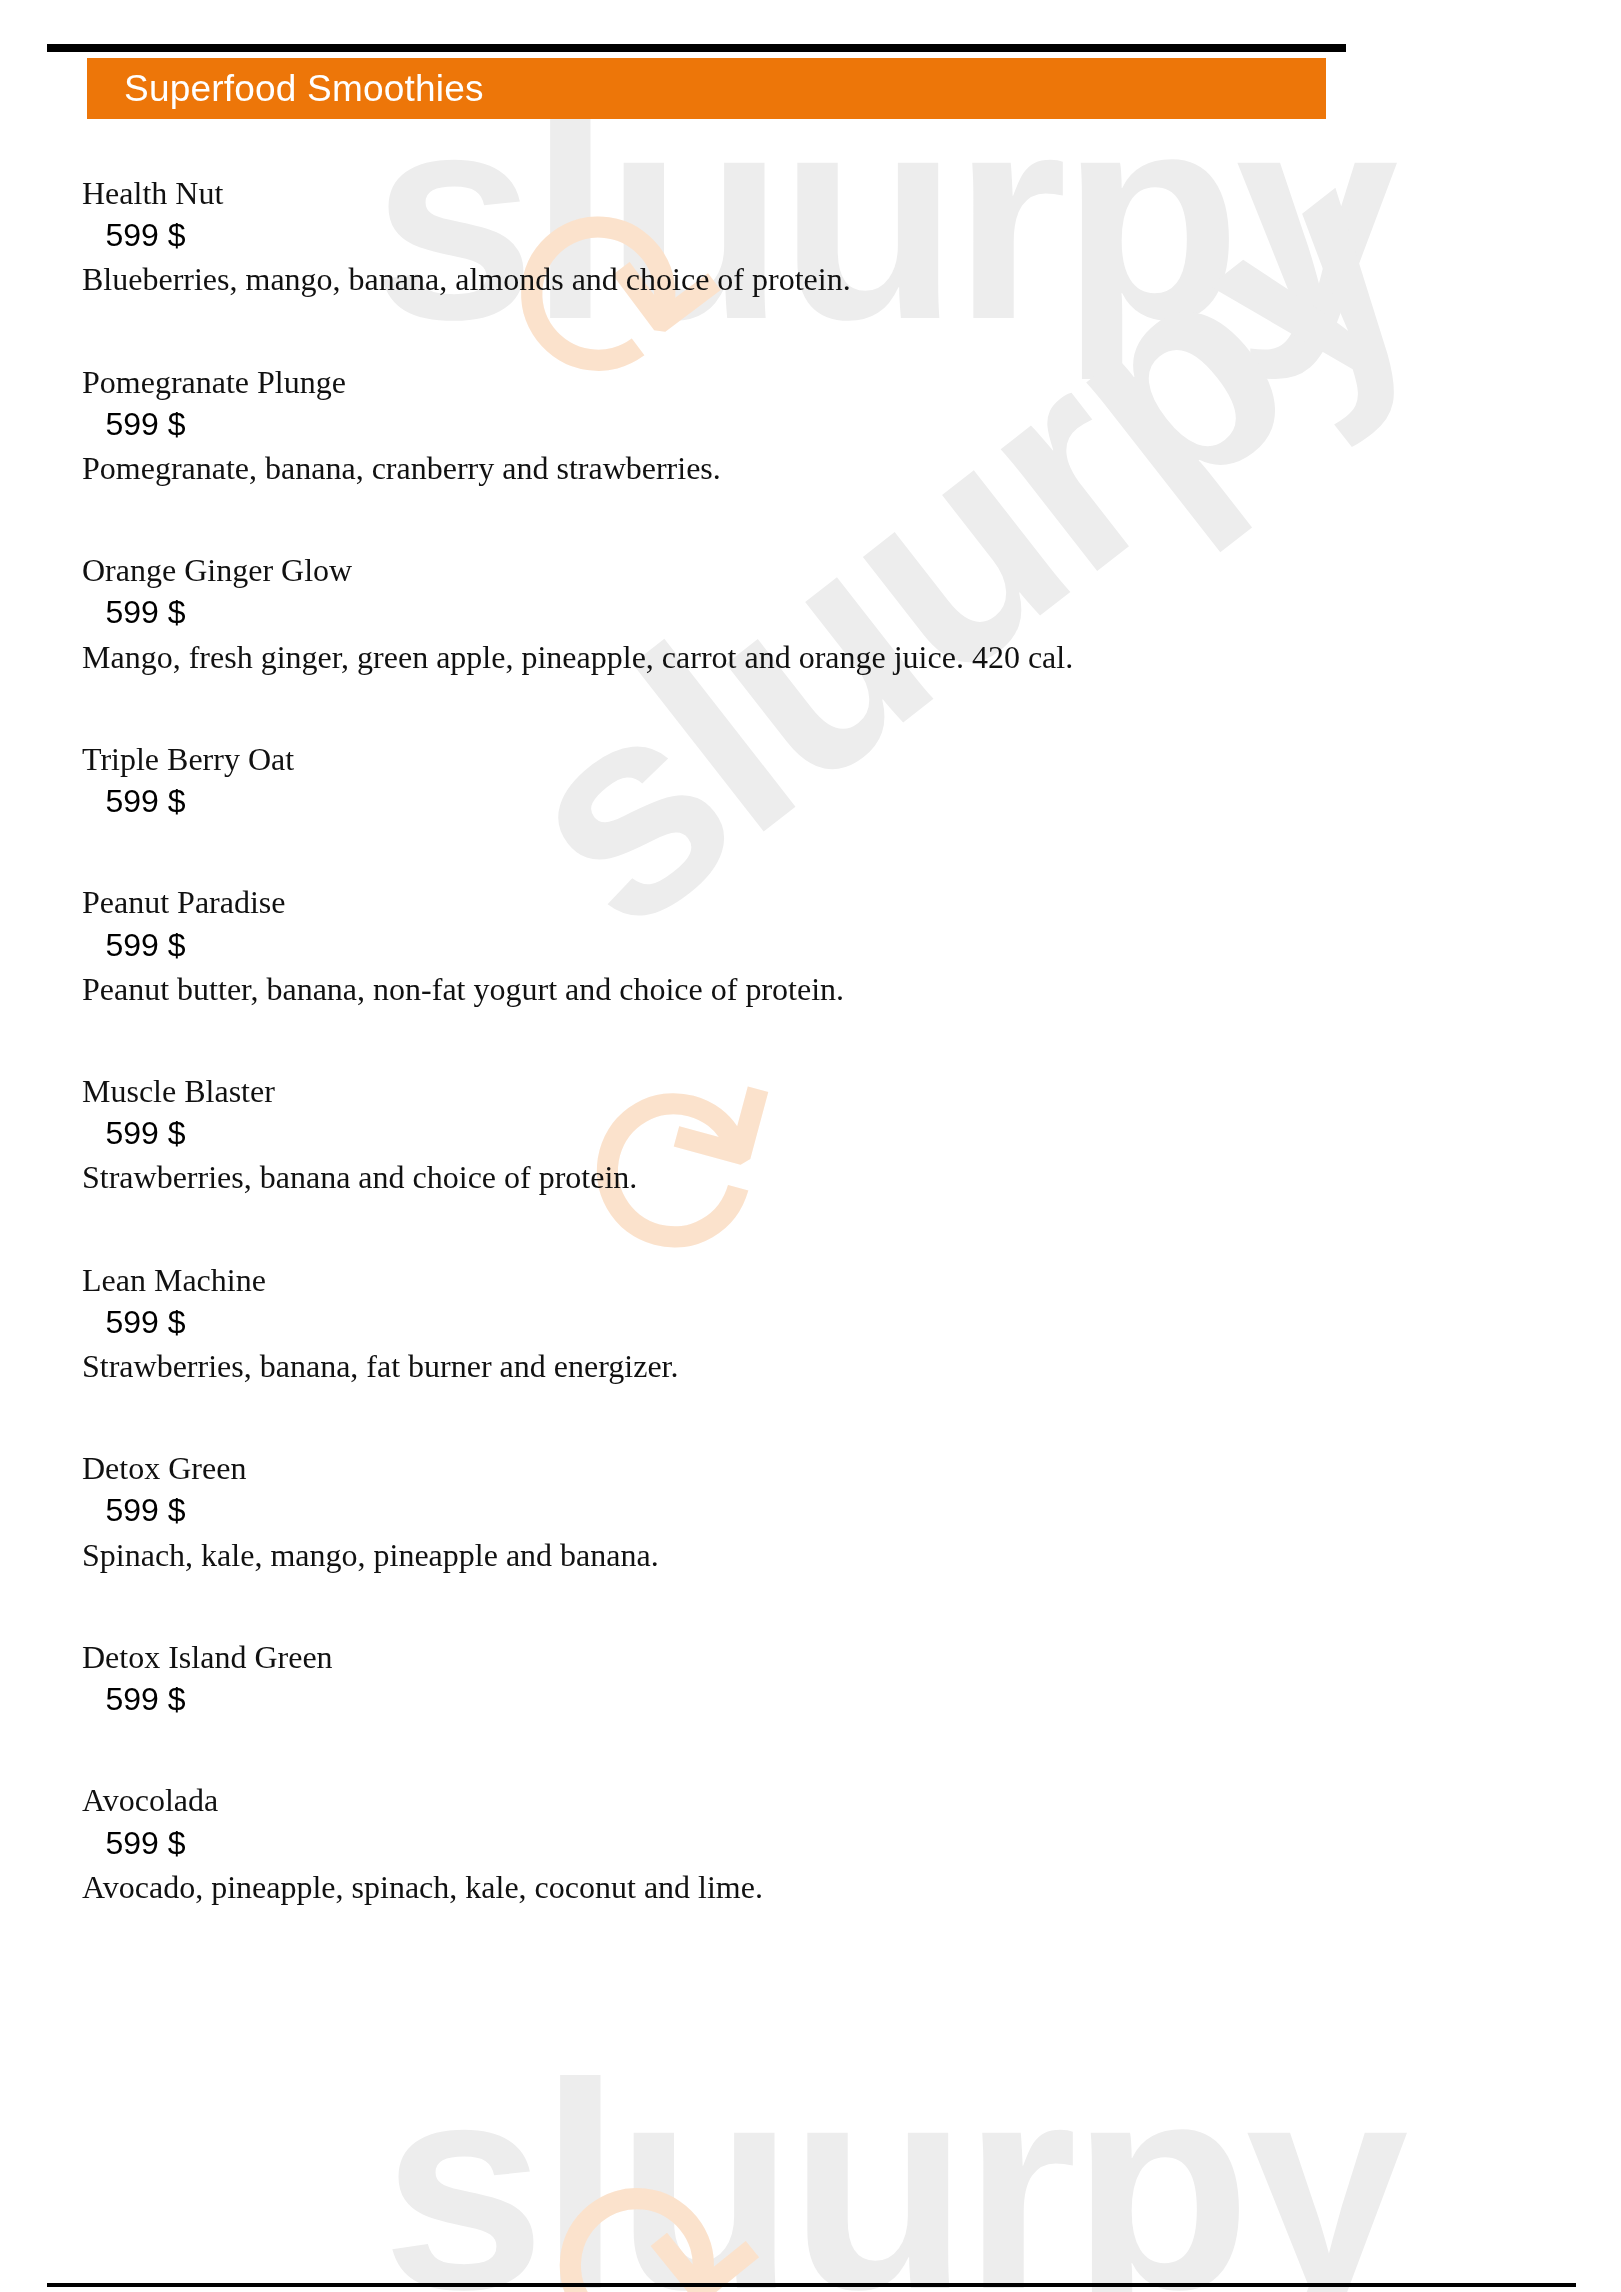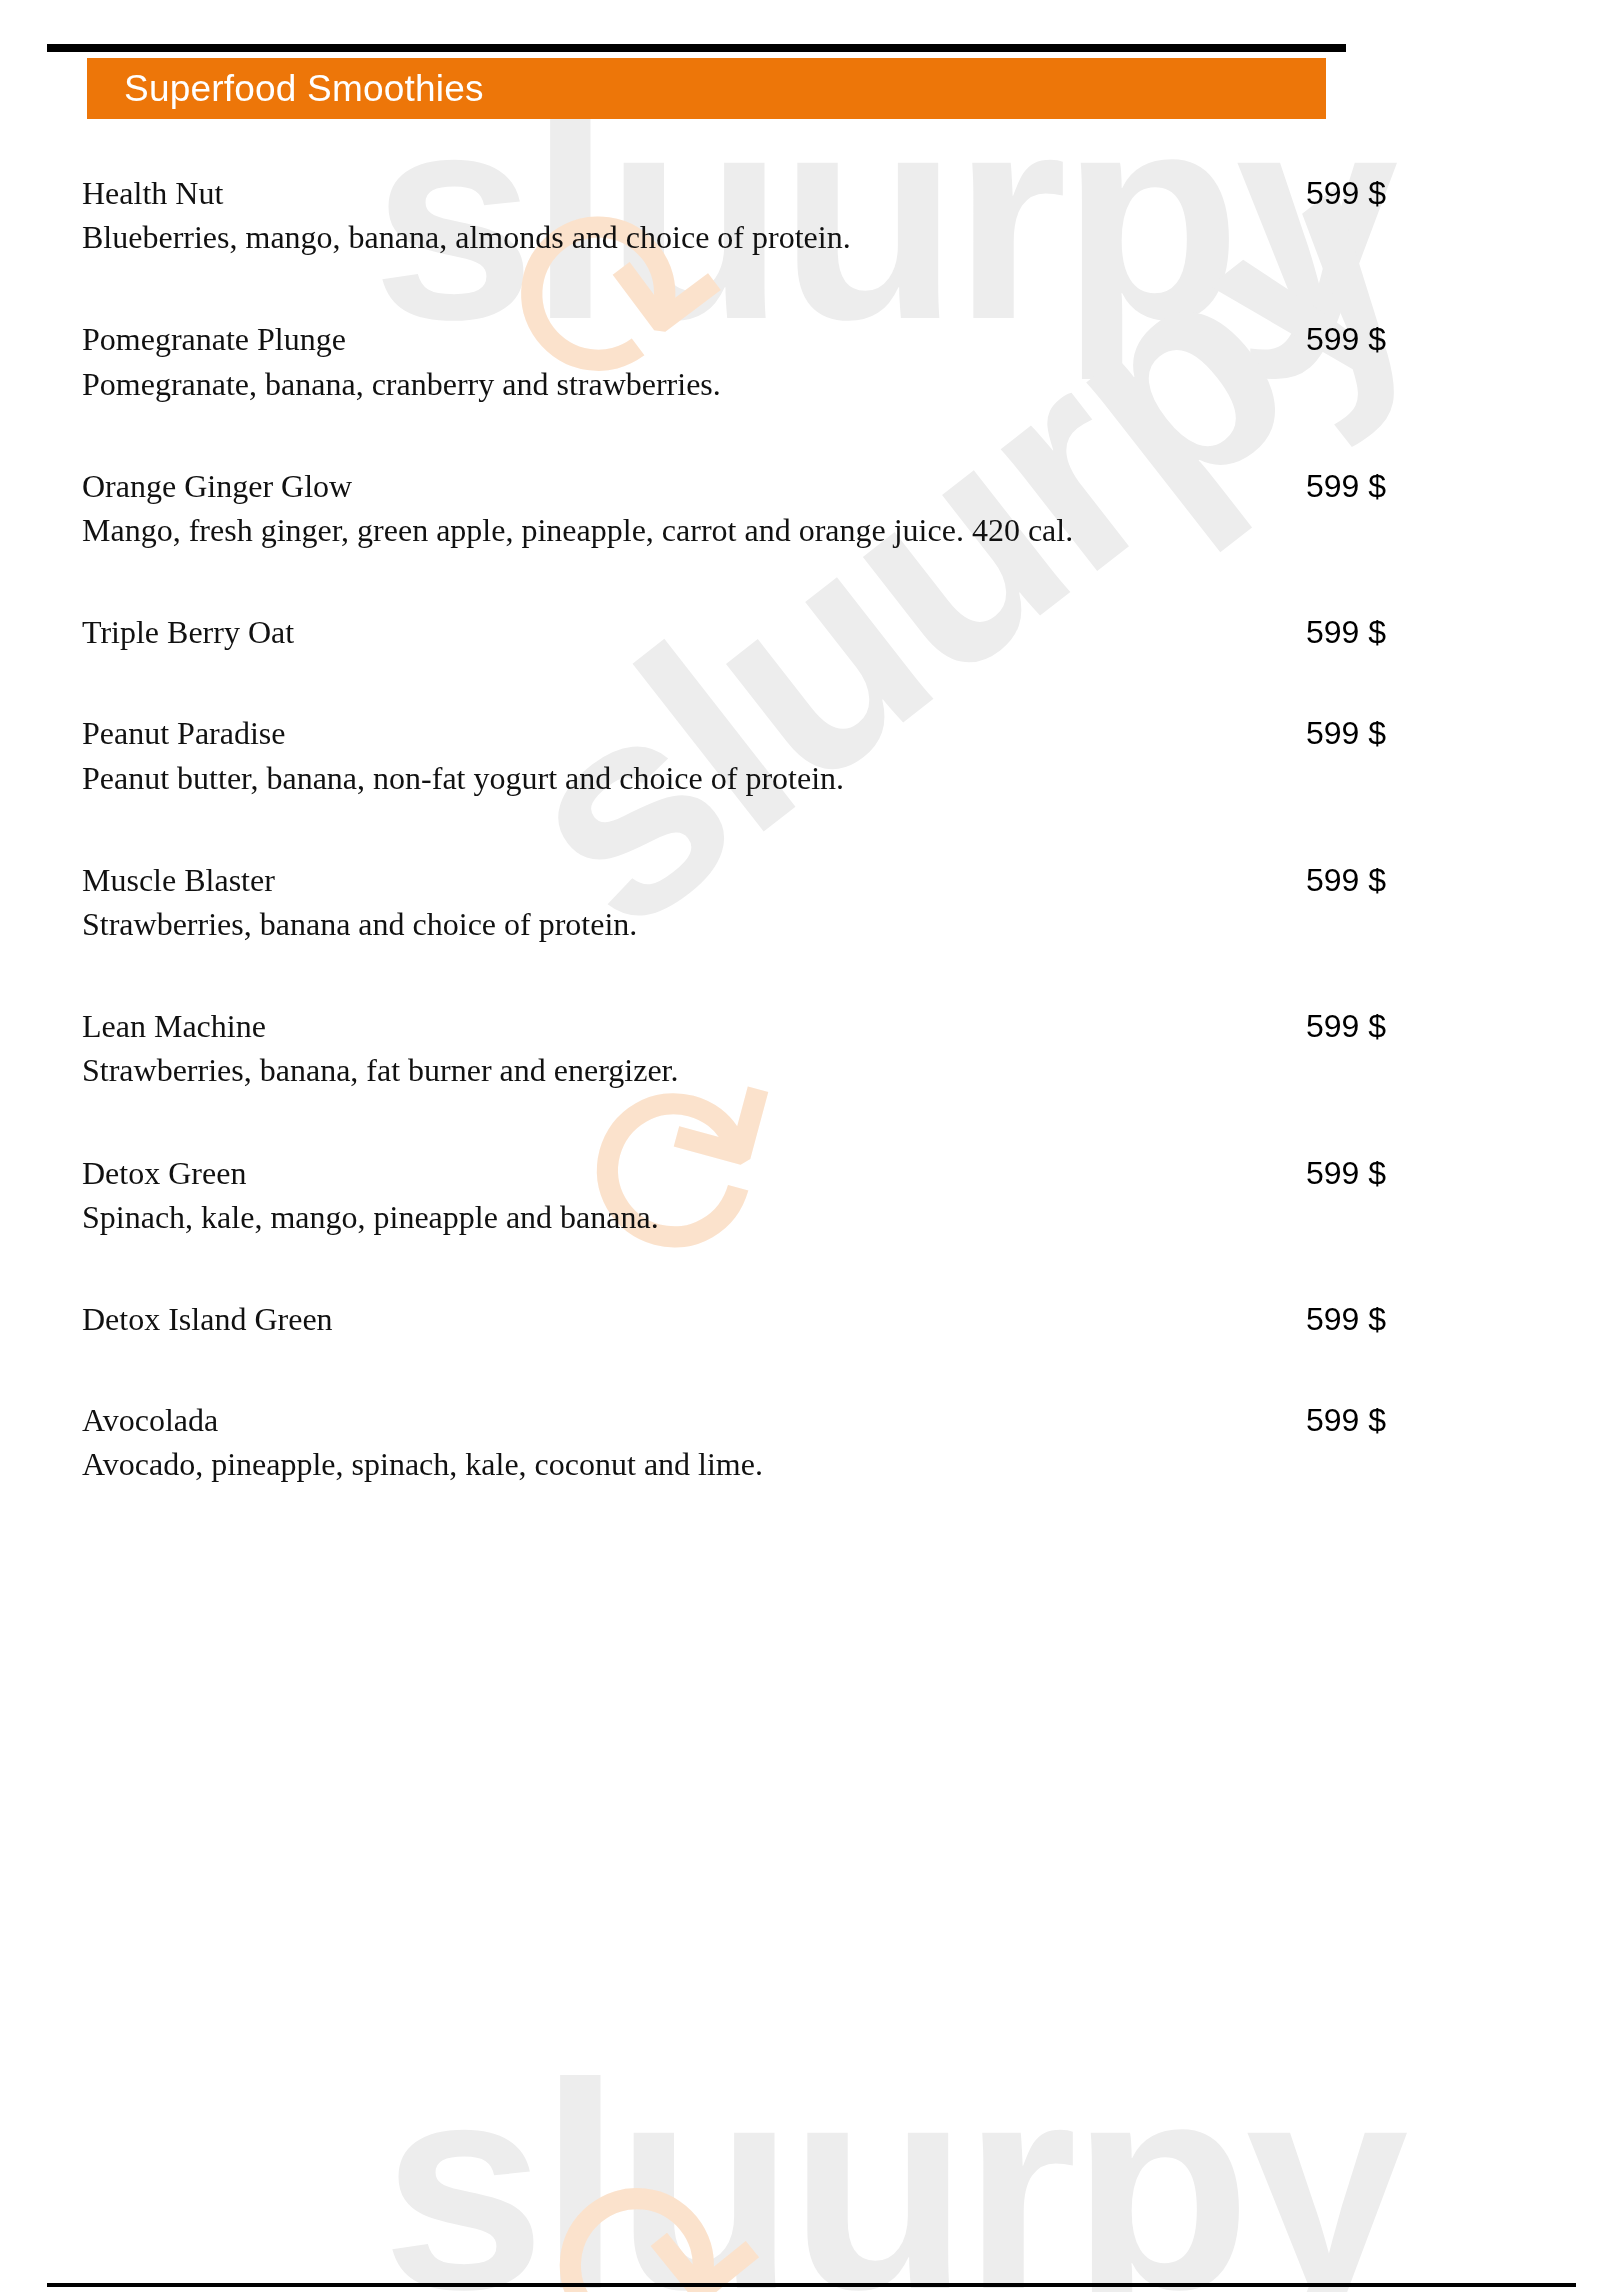--- a/index.html
+++ b/index.html
@@ -101,20 +101,21 @@
     width: 1304px;
     z-index: 3;
   }
   .menu-item {
     margin-bottom: 59px;
   }
   .item-head {
     display: flex;
     align-items: baseline;
     justify-content: space-between;
+    flex-direction: column;
   }
   .item-name {
     font-size: 32px;
     line-height: 1.32;
     color: #111111;
     font-family: "Liberation Serif", serif;
   }
   .item-price {
     font-size: 32px;
     line-height: 1.32;

